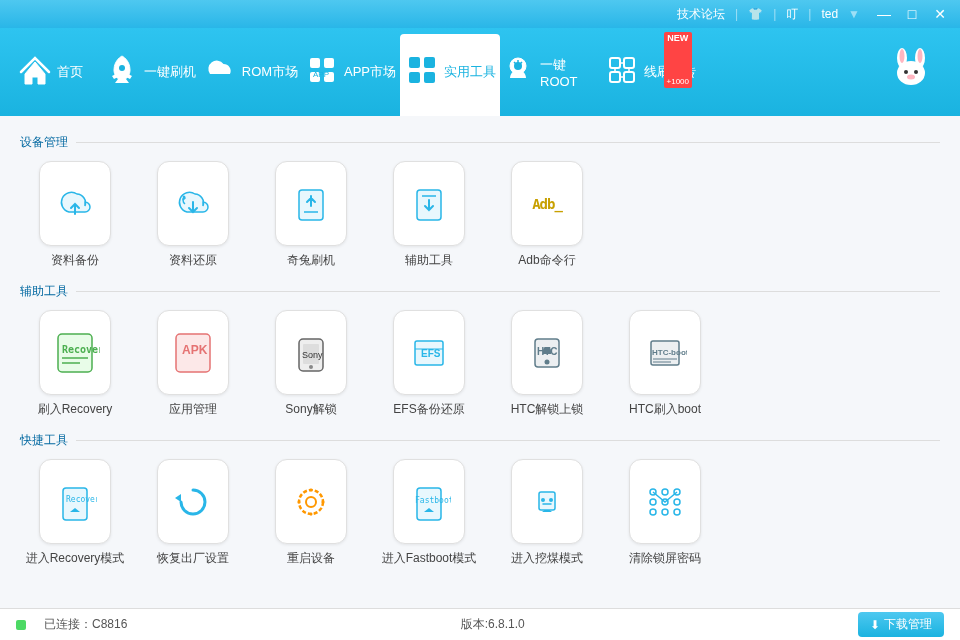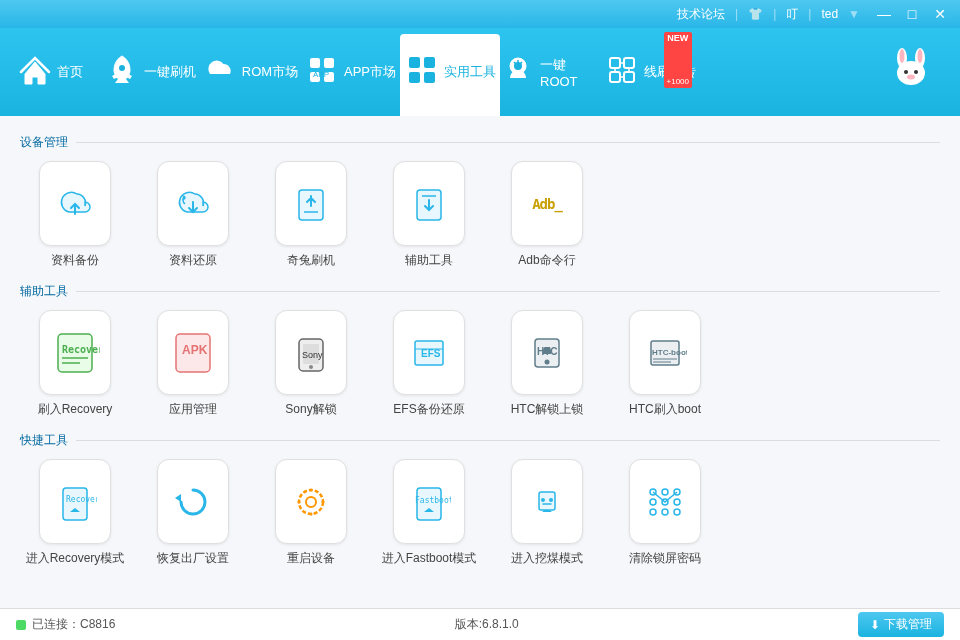--- a/index.html
+++ b/index.html
@@ -176,21 +176,21 @@
       display: flex;
       align-items: center;
       justify-content: space-between;
       padding: 0 16px;
       font-size: 12px;
       color: #555;
     }
     .status-left {
       display: flex;
       align-items: center;
-      gap: 6px;
+      gap: 18px;
     }
     .status-dot {
       width: 10px;
       height: 10px;
       background: #4cd964;
       border-radius: 2px;
     }
     .download-btn {
       background: linear-gradient(to bottom, #4ec8f0, #1ab3e0);
       color: white;

